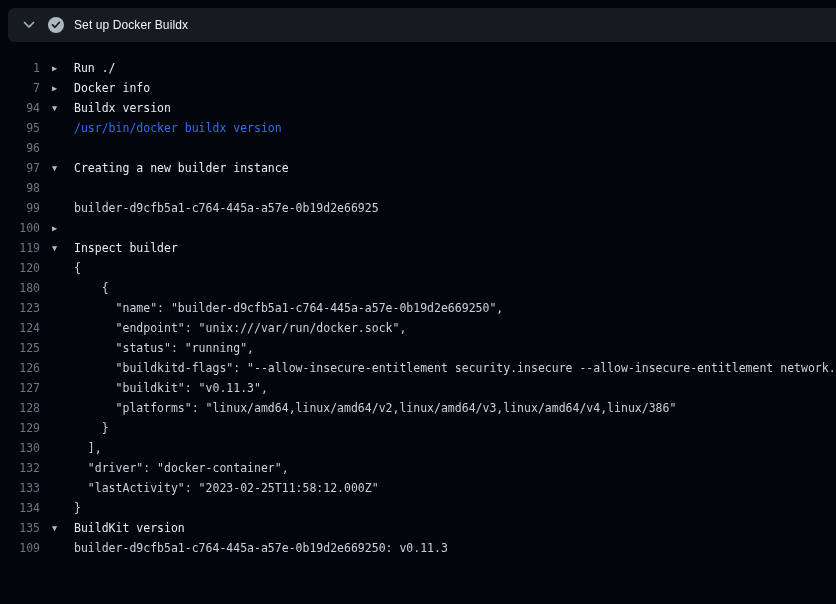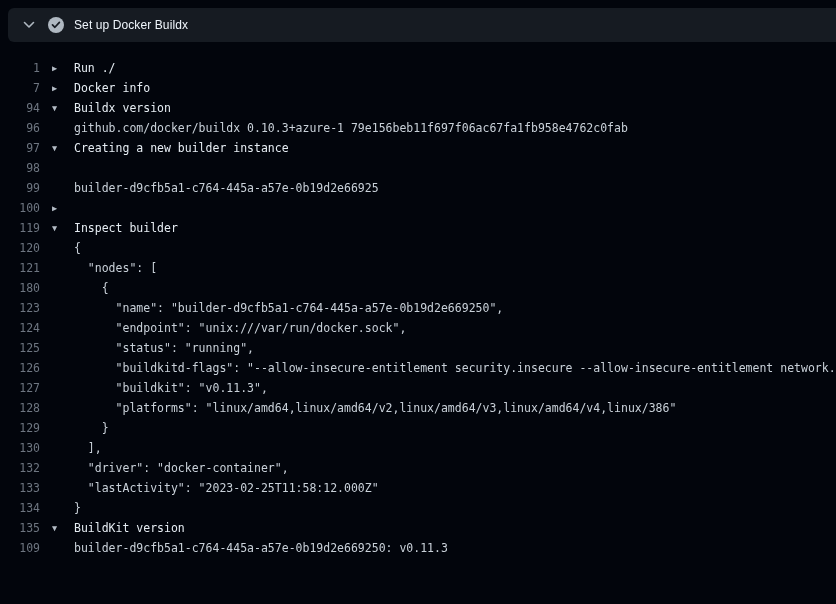--- a/index.html
+++ b/index.html
@@ -108,25 +108,29 @@
       <span class="gutter">▶</span>
       <span class="text">Docker info</span>
     </div>
 
     <div class="row t-group">
       <span class="num">94</span>
       <span class="gutter">▼</span>
       <span class="text">Buildx version</span>
     </div>
 
+    <div class="row t-command">
+      <span class="num">95</span>
+      <span class="gutter"></span>
+      <span class="text">/usr/bin/docker buildx version</span>
+    </div>
 
     <div class="row t-output">
       <span class="num">96</span>
       <span class="gutter"></span>
-      <span class="text">github.com/docker/buildx 0.10.3+azure-1 79e156beb11f697f06ac67fa1fb958e4762c0fab</span>
     </div>
 
     <div class="row t-group">
       <span class="num">97</span>
       <span class="gutter">▼</span>
       <span class="text">Creating a new builder instance</span>
     </div>
 
     <div class="row t-command">
       <span class="num">98</span>
@@ -149,25 +153,20 @@
       <span class="gutter">▼</span>
       <span class="text">Inspect builder</span>
     </div>
 
     <div class="row t-output">
       <span class="num">120</span>
       <span class="gutter"></span>
       <span class="text">{</span>
     </div>
 
-    <div class="row t-output">
-      <span class="num">121</span>
-      <span class="gutter"></span>
-      <span class="text">  "nodes": [</span>
-    </div>
 
     <div class="row t-output">
       <span class="num">180</span>
       <span class="gutter"></span>
       <span class="text">    {</span>
     </div>
 
     <div class="row t-output">
       <span class="num">123</span>
       <span class="gutter"></span>

